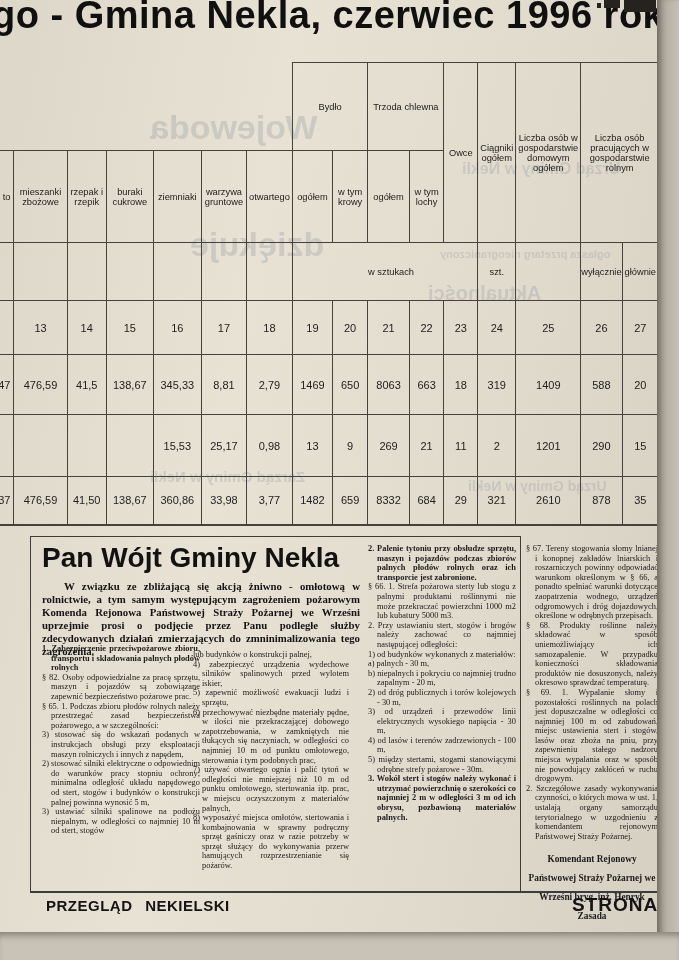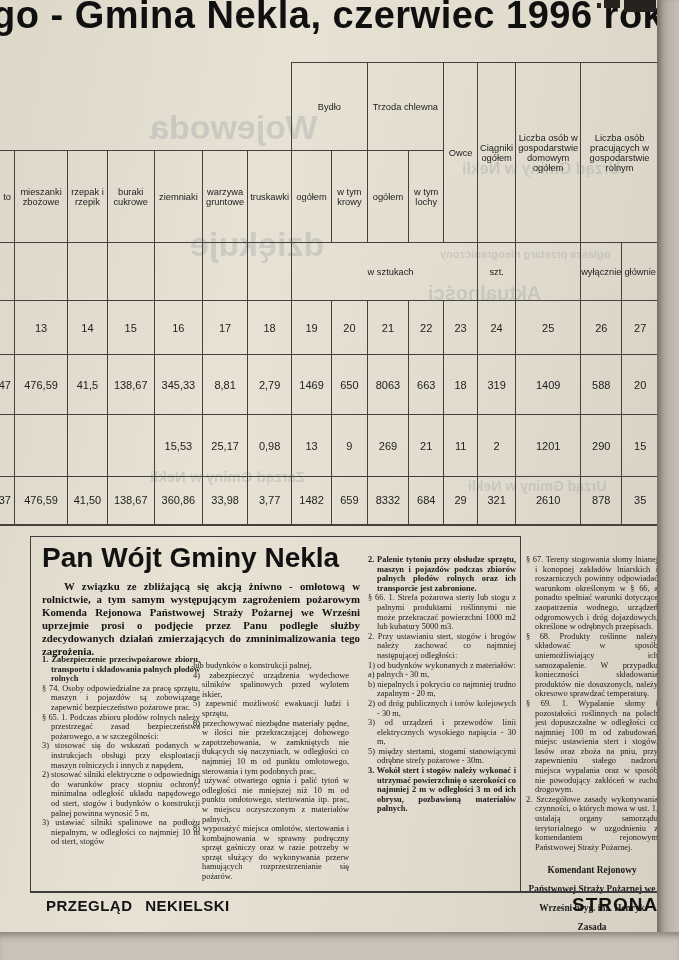--- a/index.html
+++ b/index.html
@@ -55,21 +55,21 @@
 
   
   .article-box{position:absolute;left:30px;top:536px;width:489px;height:355px;z-index:1;
     border-left:1.5px solid #3c3c3a;border-right:1.5px solid #3c3c3a;border-top:1.5px solid #3c3c3a;}
   .headline{position:absolute;left:42px;top:542px;z-index:2;
     font-size:28px;font-weight:bold;color:#121212;white-space:nowrap;}
   .lead{position:absolute;left:42px;top:580px;width:318px;z-index:2;
     font-family:"Liberation Serif",serif;font-size:10.8px;line-height:13px;
     font-weight:bold;text-align:justify;text-indent:22px;color:#141414;}
   .tcol{position:absolute;z-index:2;font-family:"Liberation Serif",serif;
-    font-size:8.4px;line-height:9.6px;text-align:justify;color:#1b1b1b;margin-top:11px;}
+    font-size:8.4px;line-height:9.6px;text-align:justify;color:#1b1b1b;}
   .tcol p{margin:0;padding-left:9px;text-indent:-9px;}
   .tcol p.bold{font-weight:bold;}
   .tcol p.sig{text-align:center;text-indent:0;padding-left:0;margin-top:9px;line-height:19px;font-size:9.3px;}
   .col1{left:42px;top:644px;width:158px;}
   .col2{left:193px;top:650px;width:156px;}
   .col3{left:368px;top:544px;width:148px;}
   .col4{left:526px;top:544px;width:132px;}
 
   .footer-line{position:absolute;left:30px;top:891px;width:628px;height:2px;background:#3c3c3a;z-index:2;}
   .footer-left{position:absolute;left:46px;top:897px;z-index:2;
@@ -129,21 +129,21 @@
         <td rowspan="2" class="hdr-xs">Liczba osób w gospodarstwie domowym ogółem</td>
         <td rowspan="2" colspan="2" class="hdr-xs">Liczba osób pracujących w gospodarstwie rolnym</td>
       </tr>
       <tr class="r-sub">
         <td>to</td>
         <td>mieszanki zbożowe</td>
         <td>rzepak i rzepik</td>
         <td>buraki cukrowe</td>
         <td>ziemniaki</td>
         <td>warzywa gruntowe</td>
-        <td>truskawki</td>
+        <td>otwartego</td>
         <td>ogółem</td>
         <td>w tym krowy</td>
         <td>ogółem</td>
         <td>w tym lochy</td>
       </tr>
       <tr class="r-units">
         <td></td>
         <td></td>
         <td></td>
         <td></td>
@@ -231,21 +231,21 @@
           <td>35</td>
         </tr>
       </tbody>
   </table>
 
   <div class="article-box"></div>
   <div class="headline">Pan Wójt Gminy Nekla</div>
   <div class="lead">W związku ze zbliżającą się akcją żniwno - omłotową w rolnictwie, a tym samym występującym zagrożeniem pożarowym Komenda Rejonowa Państwowej Straży Pożarnej we Wrześni uprzejmie prosi o podjęcie przez Panu podległe służby zdecydowanych działań zmierzających do zmninimalizowania tego zagrożenia.</div>
   <div class="tcol col1">
       <p class="bold ">1. Zabezpieczenie przeciwpożarowe zbioru, transportu i składowania palnych płodów rolnych</p>
-      <p class="">§ 74. Osoby odpowiedzialne za pracę sprzętu, maszyn i pojazdów są zobowiązane zapewnić bezpieczeństwo pożarowe prac.</p>
+      <p class="">§ 82. Osoby odpowiedzialne za pracę sprzętu, maszyn i pojazdów są zobowiązane zapewnić bezpieczeństwo pożarowe prac.</p>
       <p class="">§ 65. 1. Podczas zbioru płodów rolnych należy przestrzegać zasad bezpieczeństwa pożarowego, a w szczególności:</p>
       <p class="">3) stosować się do wskazań podanych w instrukcjach obsługi przy eksploatacji maszyn rolniczych i innych z napędem,</p>
       <p class="">2) stosować silniki elektryczne o odpowiednim do warunków pracy stopniu ochrony; minimalna odległość układu napędowego od stert, stogów i budynków o konstrukcji palnej powinna wynosić 5 m,</p>
       <p class="">3) ustawiać silniki spalinowe na podłożu niepalnym, w odległości co najmniej 10 m od stert, stogów</p>
     </div>
   <div class="tcol col2">
       <p class="">lub budynków o konstrukcji palnej,</p>
       <p class="">4) zabezpieczyć urządzenia wydechowe silników spalinowych przed wylotem iskier,</p>
       <p class="">5) zapewnić możliwość ewakuacji ludzi i sprzętu,</p>
       <p class="">6) przechowywać niezbędne materiały pędne, w ilości nie przekraczającej dobowego zapotrzebowania, w zamkniętych nie tłukących się naczyniach, w odległości co najmniej 10 m od punktu omłotowego, sterowania i tym podobnych prac,</p>
@@ -254,20 +254,21 @@
     </div>
   <div class="tcol col3">
       <p class="bold ">2. Palenie tytoniu przy obsłudze sprzętu, maszyn i pojazdów podczas zbiorów palnych płodów rolnych oraz ich transporcie jest zabronione.</p>
       <p class="">§ 66. 1. Strefa pożarowa sterty lub stogu z palnymi produktami roślinnymi nie może przekraczać powierzchni 1000 m2 lub kubatury 5000 m3.</p>
       <p class="">2. Przy ustawianiu stert, stogów i brogów należy zachować co najmniej następującej odległości:</p>
       <p class="">1) od budynków wykonanych z materiałów:</p>
       <p class="">a) palnych - 30 m,</p>
       <p class="">b) niepalnych i pokryciu co najmniej trudno zapalnym - 20 m,</p>
       <p class="">2) od dróg publicznych i torów kolejowych - 30 m,</p>
       <p class="">3) od urządzeń i przewodów linii elektrycznych wysokiego napięcia - 30 m,</p>
+      <p class="">4) od lasów i terenów zadrzewionych - 100 m,</p>
       <p class="">5) między stertami, stogami stanowiącymi odrębne strefy pożarowe - 30m.</p>
       <p class="bold ">3. Wokół stert i stogów należy wykonać i utrzymać powierzchnię o szerokości co najmniej 2 m w odległości 3 m od ich obrysu, pozbawioną materiałów palnych.</p>
     </div>
   <div class="tcol col4">
       <p class="">§ 67. Tereny stogowania słomy lnianej i konopnej zakładów lniarskich i roszarniczych powinny odpowiadać warunkom określonym w § 66, a ponadto spełniać warunki dotyczące zaopatrzenia wodnego, urządzeń odgromowych i dróg dojazdowych, określone w odrębnych przepisach.</p>
       <p class="">§ 68. Produkty roślinne należy składować w sposób uniemożliwiający ich samozapalenie. W przypadku konieczności składowania produktów nie dosuszonych, należy okresowo sprawdzać temperaturę.</p>
       <p class="">§ 69. 1. Wypalanie słomy i pozostałości roślinnych na polach jest dopuszczalne w odległości co najmniej 100 m od zabudowań, miejsc ustawienia stert i stogów, lasów oraz zboża na pniu, przy zapewnieniu stałego nadzoru miejsca wypalania oraz w sposób nie powodujący zakłóceń w ruchu drogowym.</p>
       <p class="">2. Szczegółowe zasady wykonywania czynności, o których mowa w ust. 1, ustalają organy samorządu terytorialnego w uzgodnieniu z komendantem rejonowym Państwowej Straży Pożarnej.</p>
       <p class="bold sig">Komendant Rejonowy Państwowej Straży Pożarnej we Wrześni bryg. inż. Henryk Zasada</p>
     </div>

